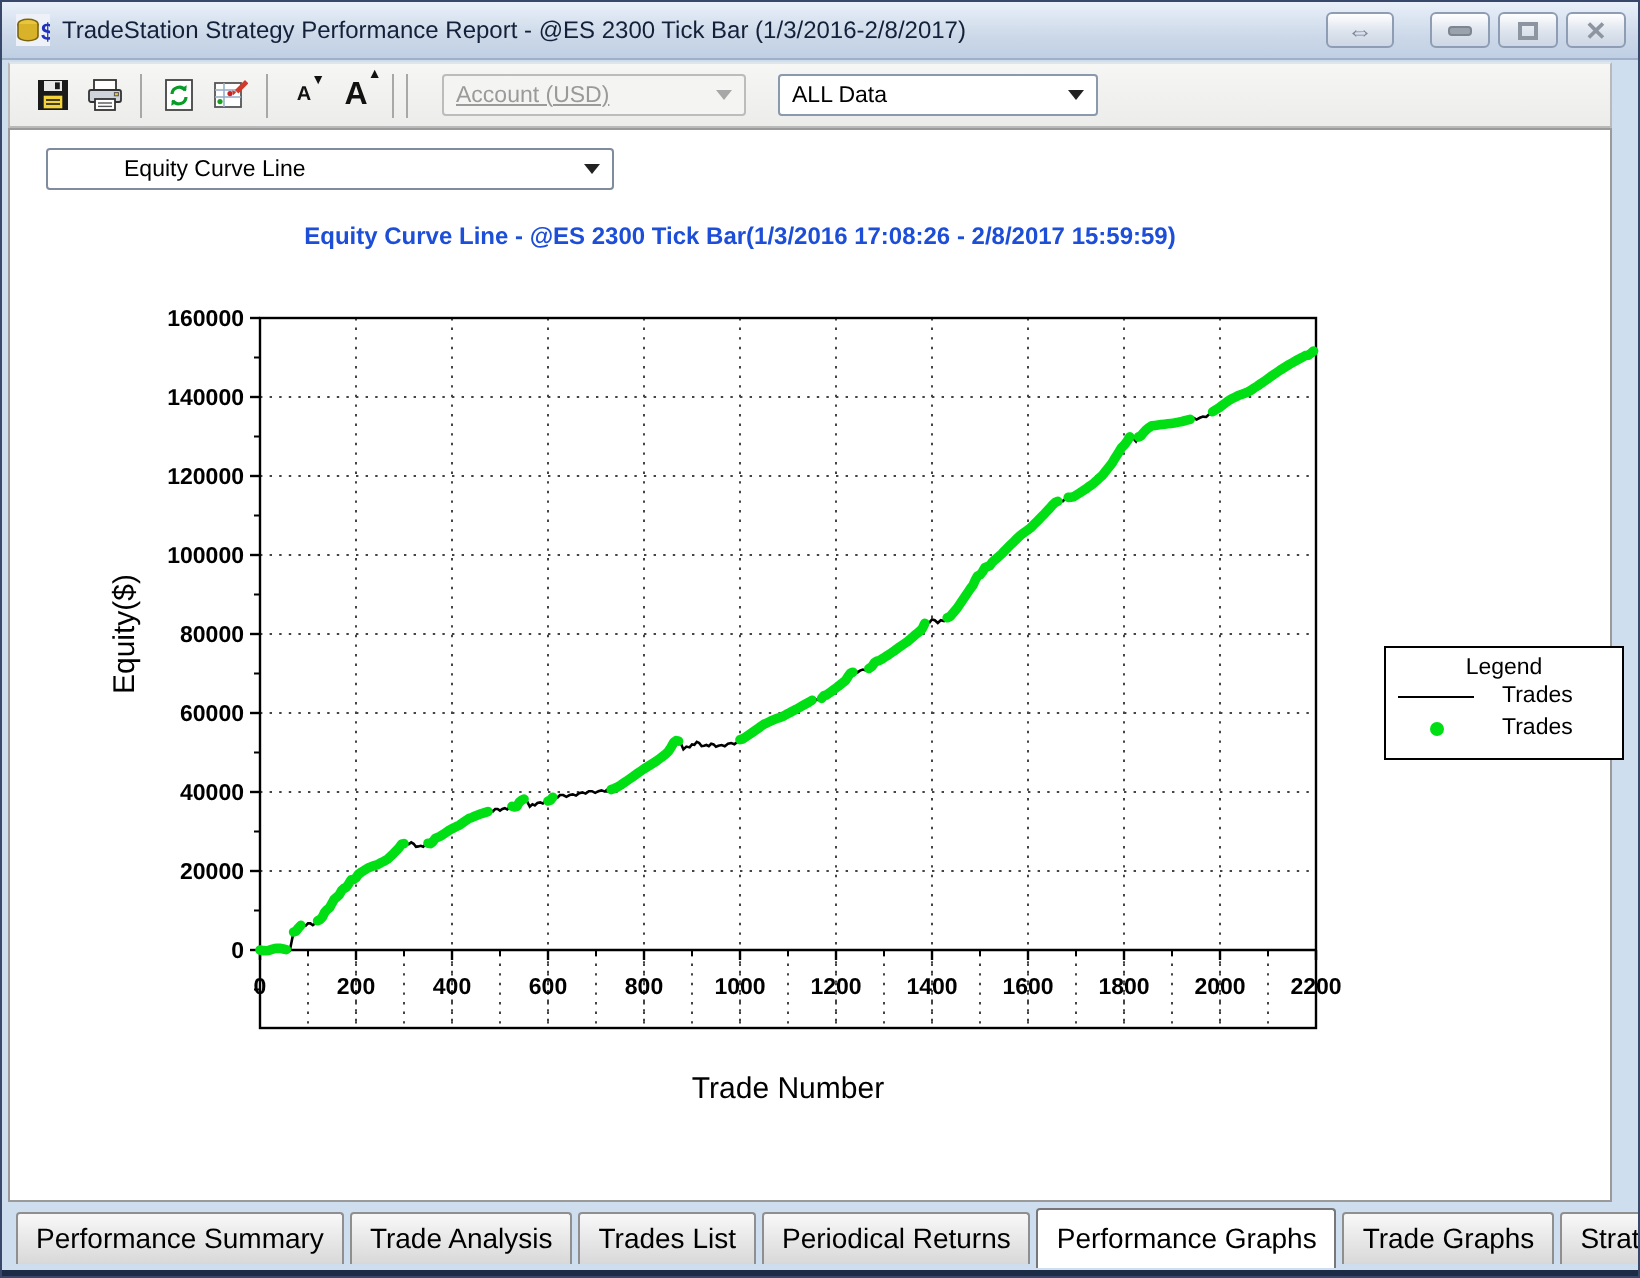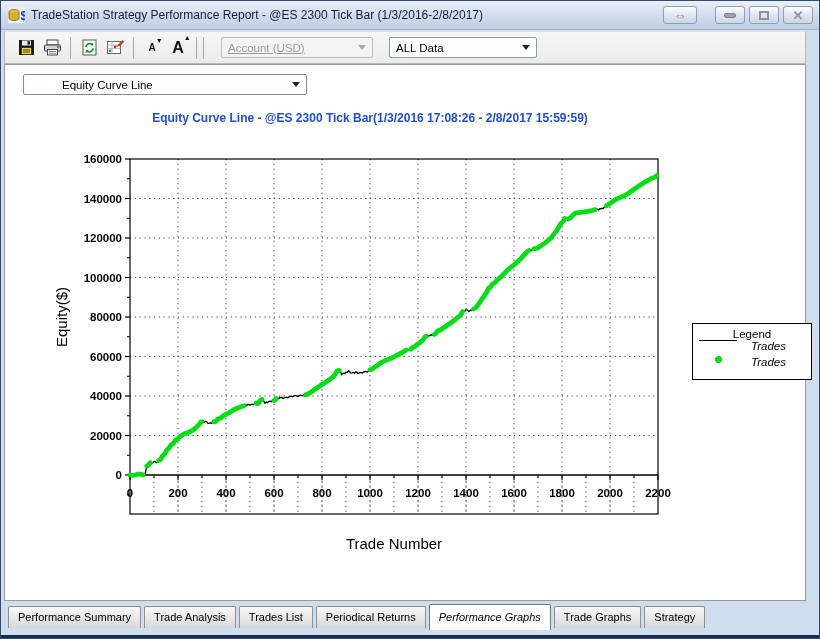--- a/index.html
+++ b/index.html
@@ -32,42 +32,42 @@
   .font-small { font-size:10px; font-weight:bold; color:#111; position:relative; }
   .font-big   { font-size:16px; font-weight:bold; color:#111; position:relative; }
   .font-caret { position:absolute; top:-5px; right:-7px; font-size:7px; color:#111; }
   .combo { height:21px; border:1px solid #8a99ac; border-radius:2px; background:#fff;
     display:flex; align-items:center; font-size:11.5px; color:#000; padding-left:6px; position:relative; }
   .combo .arrow { position:absolute; right:6px; top:7px; width:0; height:0;
     border-left:4px solid transparent; border-right:4px solid transparent; border-top:5px solid #222; }
   .combo.disabled { background:#f4f4f2; border-color:#bcbcbc; color:#9a9a9a; }
   .combo.disabled .arrow { border-top-color:#a7a7a7; }
   .combo.account { width:152px; margin-left:12px;text-decoration:underline; }
-  .combo.range { width:148px; margin-left:16px; }
+  .combo.range { width:160px; margin-left:16px; }
 
   
   .content { position:absolute; top:63px; left:3px; right:13px; height:537px; background:#fff; border:1px solid #9a9a9a; }
   .combo.graph-select { width:284px; position:absolute; left:18px; top:9px; border-color:#7e8c9e;padding-left:38px; }
   .chart-title { position:absolute; top:46px; left:0; width:730px; text-align:center; font-size:12px; font-weight:bold; color:#1d4ed8; }
   .chart-svg { position:absolute; left:0; top:40px; }
 
   
   .legend { position:absolute; left:687px; top:258px; width:120px; height:57px; background:#fff; border:1.5px solid #000;
     font-size:11.5px; color:#000; }
   .legend-title { text-align:center; margin-top:4px; }
-  .legend-row { display:flex; align-items:flex-start; height:16px; padding:0 6px;font-style:italic; }
+  .legend-row { display:flex; align-items:center; height:16px; padding:0 6px; }
   .legend-line { width:38px; height:0; border-top:1.6px solid #000; margin-right:14px; }
   .legend-dot-wrap { width:38px; display:flex; justify-content:center; margin-right:14px; }
   .legend-dot { width:7px; height:7px; border-radius:50%; }
 
   
   .tabbar { position:absolute; left:7px; right:13px; top:603px; height:27px; display:flex; align-items:flex-start; }
-  .tab { font-size:11px; color:#000; background:linear-gradient(#f8f8f8,#d8d8d8); border:1px solid #8f8f8f;
+  .tab { font-size:14px; color:#000; background:linear-gradient(#f8f8f8,#d8d8d8); border:1px solid #8f8f8f;
     border-bottom:none; border-radius:2px 2px 0 0; padding:4px 9px 5px 9px; margin-right:3px; margin-top:2px; white-space:nowrap; }
-  .tab.active { background:#fff; margin-top:0; padding-top:6px; padding-bottom:7px; border-color:#777; position:relative; z-index:2;font-style:italic; }
+  .tab.active { background:#fff; margin-top:0; padding-top:6px; padding-bottom:7px; border-color:#777; position:relative; z-index:2; }
 </style>
 </head>
 <body>
 
 <div class="window">
 
   <div class="titlebar">
     <svg class="titlebar-icon" viewBox="0 0 17 16">
       <rect x="0" y="0" width="17" height="16" fill="#eef2f8"></rect>
       <ellipse cx="6" cy="5" rx="5" ry="2.4" fill="#e8c53a" stroke="#7a6410" stroke-width="0.8"></ellipse>

